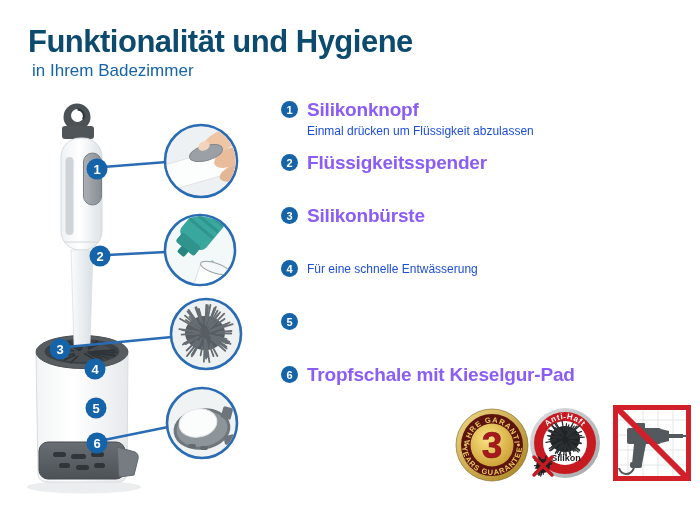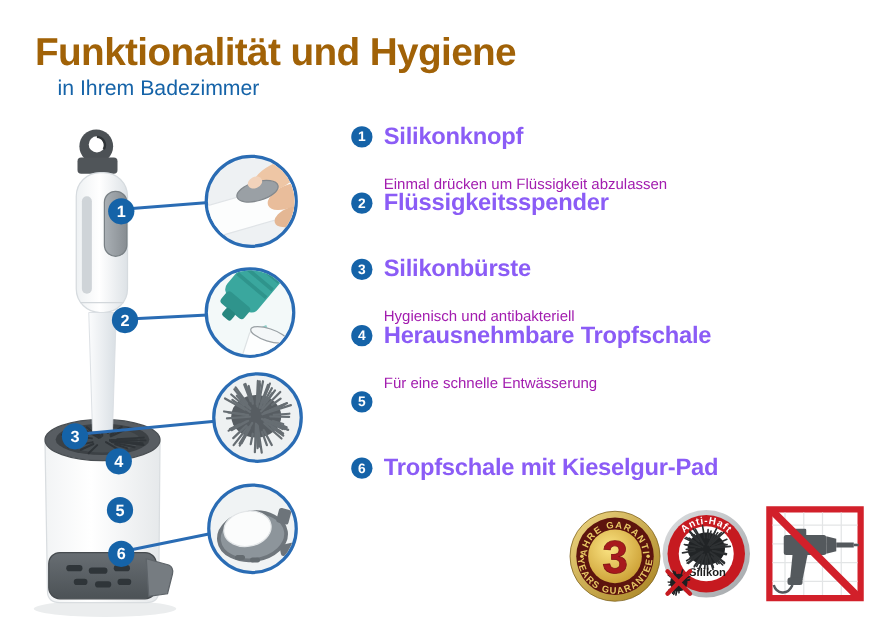--- a/index.html
+++ b/index.html
@@ -4,38 +4,38 @@
 <style>
   html,body{margin:0;padding:0;background:#fff;}
   .page{
     position:relative;width:700px;height:506px;background:#ffffff;overflow:hidden;
     font-family:"Liberation Sans","DejaVu Sans",sans-serif;
   }
   
   .hdr{position:absolute;left:28px;top:24px;}
   .hdr h1{
     margin:0;font-size:31px;line-height:36px;font-weight:bold;
-    color:#a16207;letter-spacing:-0.5px;
+    color:#0c4a6e;letter-spacing:-0.5px;
   }
   .hdr .sub{
-    margin:1px 0 0 18px;font-size:17px;line-height:20px;color:#1563A8;font-weight:normal;
+    margin:1px 0 0 4px;font-size:17px;line-height:20px;color:#1563A8;font-weight:normal;
   }
   
   .feature{position:absolute;left:281px;width:400px;}
   .fnum{
     position:absolute;left:0;top:2px;width:17px;height:17px;border-radius:50%;
     background:#1563A8;color:#fff;font-size:11px;font-weight:bold;
     display:flex;align-items:center;justify-content:center;
   }
   .ftitle{
     margin:0 0 0 26px;font-size:19px;line-height:21px;font-weight:bold;color:#8b5cf6;
     letter-spacing:-0.2px;white-space:nowrap;
   }
   .fdesc{
-    margin:20px 0 0 26px;font-size:12px;line-height:15px;color:#a21caf;
+    margin:4px 0 0 26px;font-size:12px;line-height:15px;color:#1d4ed8;
     white-space:pre-line;
   }
   svg text{font-family:"Liberation Sans","DejaVu Sans",sans-serif;}
   .product{position:absolute;left:0;top:95px;}
   .badges{position:absolute;left:450px;top:398px;}
 </style>
 </head>
 <body>
 
 <div class="page">
@@ -301,25 +301,23 @@
       <h3 class="ftitle">Silikonknopf</h3>
       <p class="fdesc">Einmal drücken um Flüssigkeit abzulassen</p>
     </div>
     <div class="feature" style="top:152px">
       <span class="fnum">2</span>
       <h3 class="ftitle">Flüssigkeitsspender</h3>
     </div>
     <div class="feature" style="top:205px">
       <span class="fnum">3</span>
       <h3 class="ftitle">Silikonbürste</h3>
-      <p class="fdesc">Hygienisch und antibakteriell</p>
     </div>
     <div class="feature" style="top:258px">
       <span class="fnum">4</span>
-      <h3 class="ftitle">Herausnehmbare Tropfschale</h3>
       <p class="fdesc">Für eine schnelle Entwässerung</p>
     </div>
     <div class="feature" style="top:311px">
       <span class="fnum">5</span>
     </div>
     <div class="feature" style="top:364px">
       <span class="fnum">6</span>
       <h3 class="ftitle">Tropfschale mit Kieselgur-Pad</h3>
     </div>
   </div>

